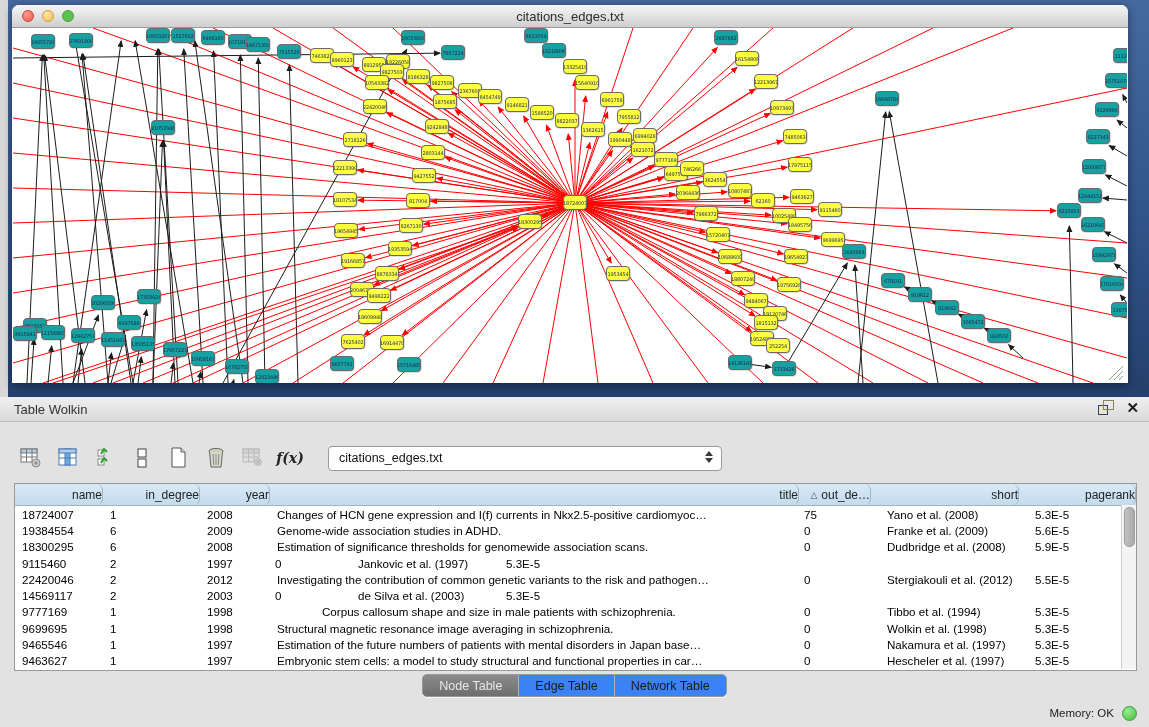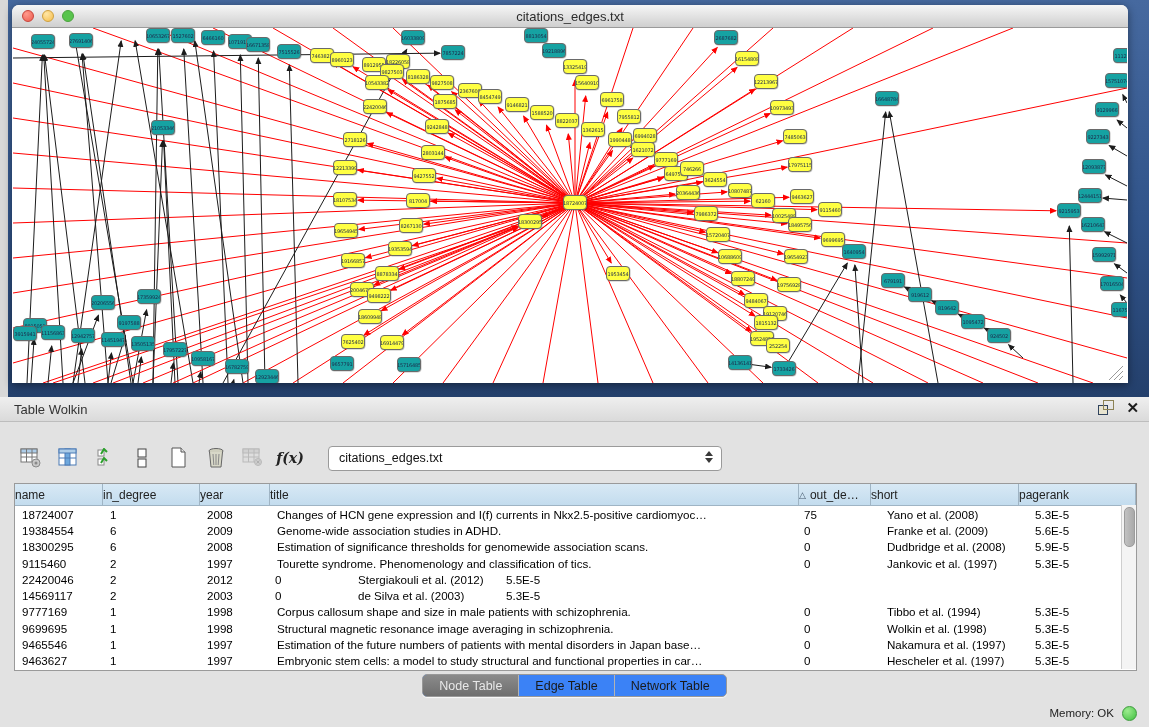--- a/index.html
+++ b/index.html
@@ -45,21 +45,21 @@
          display:flex;align-items:center;position:relative;cursor:pointer;}
   #combo .val{margin-left:10px;font-size:12.5px;color:#111;}
   #combo .arrows{position:absolute;right:8px;top:4px;display:flex;flex-direction:column;gap:2px;}
   #combo .arr-up{width:0;height:0;border-left:4px solid transparent;border-right:4px solid transparent;border-bottom:5px solid #3a3a3a;}
   #combo .arr-dn{width:0;height:0;border-left:4px solid transparent;border-right:4px solid transparent;border-top:5px solid #3a3a3a;}
   #tablewrap{position:absolute;left:14px;top:86px;width:1121px;height:186px;background:#fff;
              border:1px solid #9a9a9a;overflow:hidden;}
   #thead{display:flex;height:21px;background:linear-gradient(180deg,#d8e9f5,#c3dcee);
          border-bottom:1px solid #9fb4c4;}
   .th{box-sizing:border-box;border-right:1px solid #9fb4c4;font-size:12px;color:#222;
-      display:flex;align-items:center;justify-content:flex-start;overflow:hidden;white-space:nowrap;cursor:pointer;}
+      display:flex;align-items:center;justify-content:flex-end;overflow:hidden;white-space:nowrap;cursor:pointer;border-radius:6px;}
   .th .sort{font-size:9px;color:#44576b;margin-right:4px;}
   #tbody .tr{display:flex;height:16.3px;align-items:center;cursor:default;}
   #tbody .td{box-sizing:border-box;font-size:11.6px;color:#000;padding-left:7px;
              overflow:hidden;white-space:nowrap;}
   #vscroll{position:absolute;right:0;top:21px;width:14px;height:164px;background:#f4f4f4;border-left:1px solid #cfcfcf;}
   #vthumb{position:absolute;left:2px;top:2px;width:9px;height:38px;border-radius:5px;
           background:linear-gradient(90deg,#c2c2c2,#a9a9a9);border:1px solid #9b9b9b;}
   #tabsrow{position:absolute;left:0;top:277px;width:100%;display:flex;justify-content:center;}
   #segctl{display:flex;height:21px;border:1px solid #989898;border-radius:5px;overflow:hidden;
           background:#3b82f6;box-shadow:0 1px 1px rgba(255,255,255,.8);}
@@ -537,46 +537,46 @@
           <div class="td" style="width: 70px; padding-left: 7px;">2008</div>
           <div class="td" style="width: auto; flex: 1 1 0%; padding-left: 7px;">Estimation of significance thresholds for genomewide association scans.</div>
           <div class="td" style="width: 72px; padding-left: 5px;">0</div>
           <div class="td" style="width: 148px; padding-left: 16px;">Dudbridge et al. (2008)</div>
           <div class="td" style="width: 117px; padding-left: 16px;">5.9E-5</div>
         </div>
         <div class="tr">
           <div class="td" style="width: 88px; padding-left: 7px;">9115460</div>
           <div class="td" style="width: 97px; padding-left: 7px;">2</div>
           <div class="td" style="width: 70px; padding-left: 7px;">1997</div>
-          <div class="td" style="width: auto; flex: 1 1 0%; padding-left: 7px;">Tourette syndrome. Phenomenology and classification of tics.</div>
           <div class="td" style="width: 72px; padding-left: 5px;">0</div>
           <div class="td" style="width: 148px; padding-left: 16px;">Jankovic et al. (1997)</div>
           <div class="td" style="width: 117px; padding-left: 16px;">5.3E-5</div>
         </div>
         <div class="tr">
           <div class="td" style="width: 88px; padding-left: 7px;">22420046</div>
           <div class="td" style="width: 97px; padding-left: 7px;">2</div>
           <div class="td" style="width: 70px; padding-left: 7px;">2012</div>
+          <div class="td" style="width: auto; flex: 1 1 0%; padding-left: 7px;">Investigating the contribution of common genetic variants to the risk and pathogen…</div>
           <div class="td" style="width: 72px; padding-left: 5px;">0</div>
           <div class="td" style="width: 148px; padding-left: 16px;">Stergiakouli et al. (2012)</div>
           <div class="td" style="width: 117px; padding-left: 16px;">5.5E-5</div>
         </div>
         <div class="tr">
           <div class="td" style="width: 88px; padding-left: 7px;">14569117</div>
           <div class="td" style="width: 97px; padding-left: 7px;">2</div>
           <div class="td" style="width: 70px; padding-left: 7px;">2003</div>
           <div class="td" style="width: 72px; padding-left: 5px;">0</div>
           <div class="td" style="width: 148px; padding-left: 16px;">de Silva et al. (2003)</div>
           <div class="td" style="width: 117px; padding-left: 16px;">5.3E-5</div>
         </div>
         <div class="tr">
           <div class="td" style="width: 88px; padding-left: 7px;">9777169</div>
           <div class="td" style="width: 97px; padding-left: 7px;">1</div>
           <div class="td" style="width: 70px; padding-left: 7px;">1998</div>
-          <div class="td" style="width: auto; flex: 1 1 0%; padding-left: 7px;">Corpus callosum shape and size in male patients with schizophrenia.</div>
+          <div class="td" style="width: auto; flex: 1 1 0%; padding-left: 7px; margin-left: 45px;">Corpus callosum shape and size in male patients with schizophrenia.</div>
           <div class="td" style="width: 72px; padding-left: 5px;">0</div>
           <div class="td" style="width: 148px; padding-left: 16px;">Tibbo et al. (1994)</div>
           <div class="td" style="width: 117px; padding-left: 16px;">5.3E-5</div>
         </div>
         <div class="tr">
           <div class="td" style="width: 88px; padding-left: 7px;">9699695</div>
           <div class="td" style="width: 97px; padding-left: 7px;">1</div>
           <div class="td" style="width: 70px; padding-left: 7px;">1998</div>
           <div class="td" style="width: auto; flex: 1 1 0%; padding-left: 7px;">Structural magnetic resonance image averaging in schizophrenia.</div>
           <div class="td" style="width: 72px; padding-left: 5px;">0</div>

